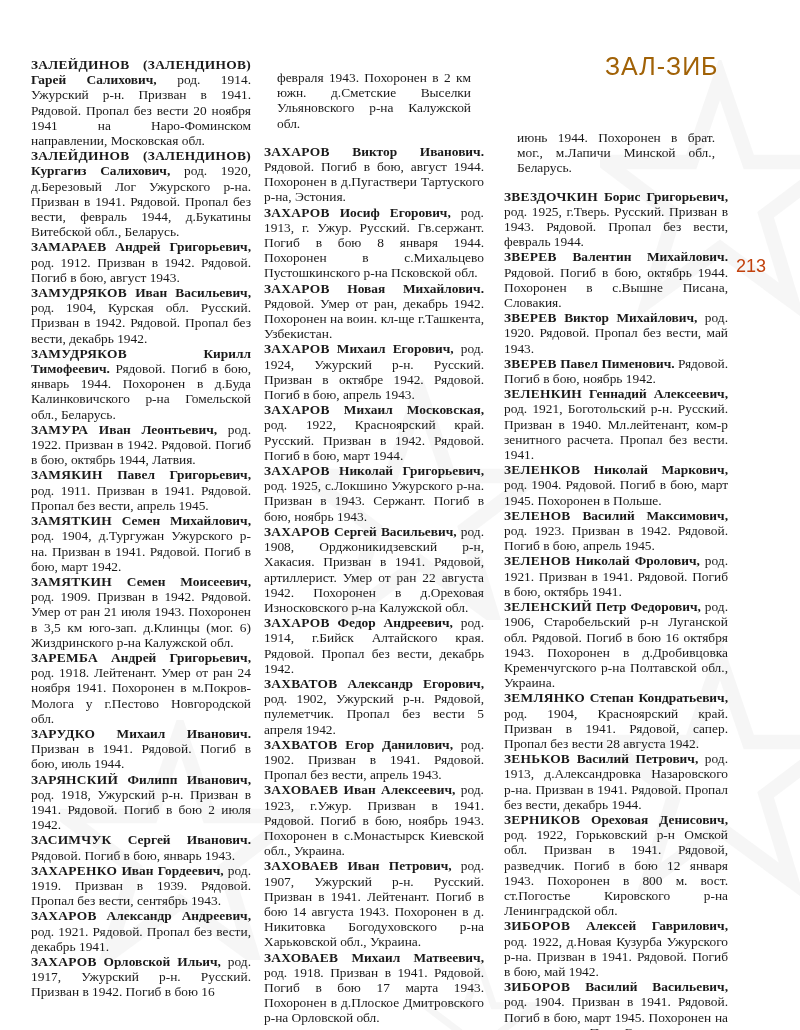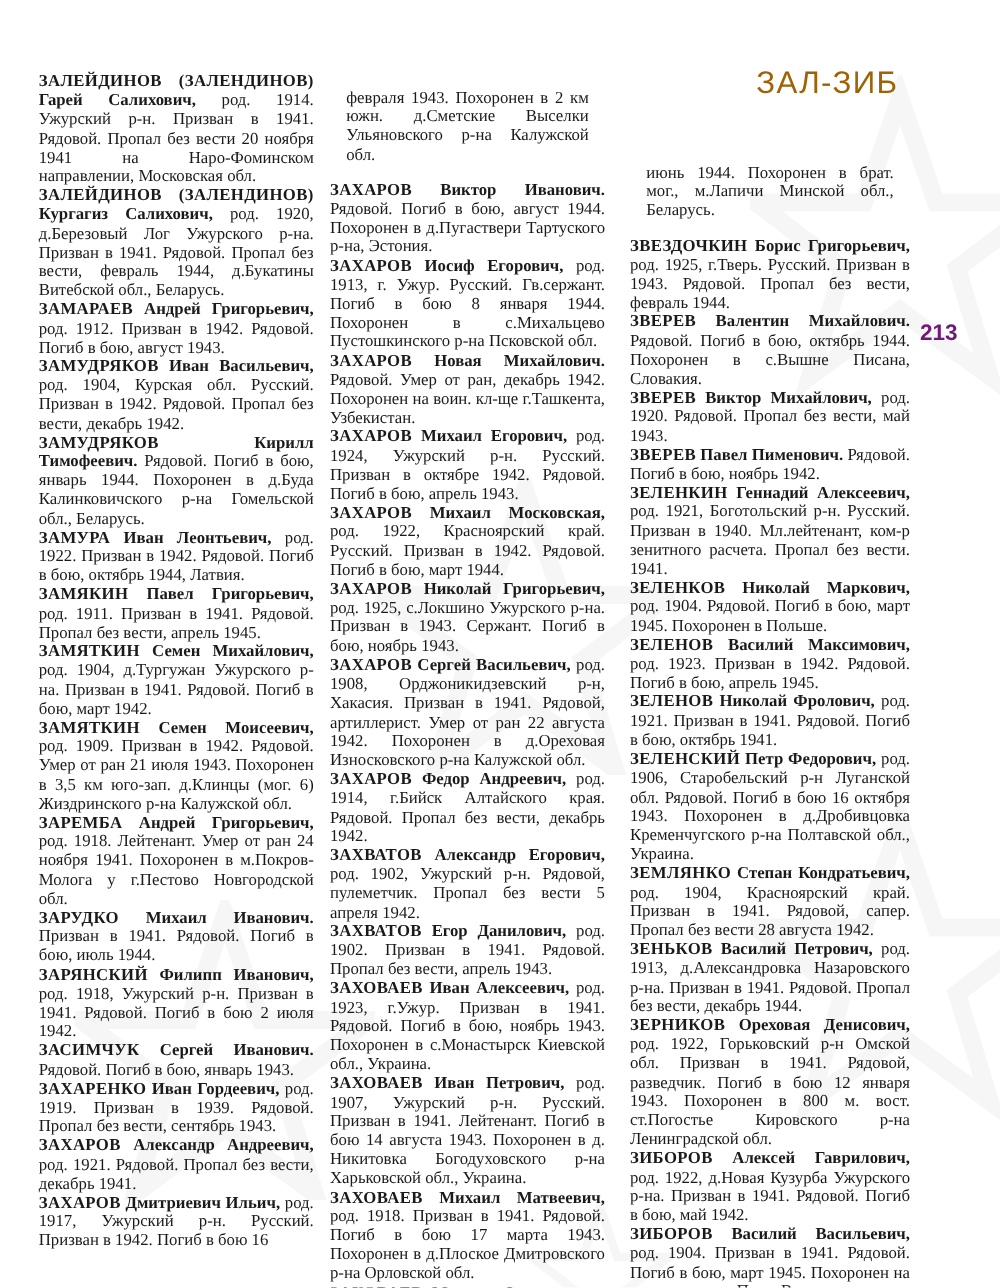--- a/index.html
+++ b/index.html
@@ -7,21 +7,21 @@
          font-family: "Liberation Serif", "DejaVu Serif", serif; color: #1a1a1a; }
   .watermark { position: absolute; pointer-events: none; opacity: 0.07; }
   .wm1 { left: 600px; top: 60px; width: 240px; height: 300px; }
   .wm2 { left: 600px; top: 640px; width: 240px; height: 300px; }
   .wm3 { left: 60px; top: 720px; width: 240px; height: 240px; }
   .wm4 { left: 300px; top: 380px; width: 240px; height: 240px; }
   .wm5 { left: 420px; top: 960px; width: 120px; height: 80px; }
   .header-title { position: absolute; left: 605px; top: 52px; font-family: "Liberation Sans", "DejaVu Sans", sans-serif;
                   font-weight: normal; font-size: 25px; letter-spacing: 1px; color: #a16207; }
   .page-number { position: absolute; left: 736px; top: 256px; font-family: "Liberation Sans", "DejaVu Sans", sans-serif;
-                 font-weight: bold; font-size: 18px; color: #701a75; }
+                 font-weight: normal; font-size: 18px; color: #c2410c; }
   .col { position: absolute; font-size: 13.4px; line-height: 15.2px; text-align: justify; }
   .c1 { left: 31px; top: 57px; width: 220px; }
   .c2 { left: 264px; top: 57px; width: 220px; }
   .c3 { left: 504px; top: 117px; width: 224px; }
   .entry { margin: 0; padding: 0; hyphens: manual; }
   .surname { font-weight: bold; letter-spacing: 0.3px; }
   .given { font-weight: bold; }
   .cont { margin: 13px; }
 </style>
 </head>
@@ -55,21 +55,21 @@
     <p class="entry"><span class="surname">ЗАМУРА</span> <span class="given">Иван Леонтьевич,</span> <span>род. 1922. Призван в 1942. Рядовой. Погиб в бою, октябрь 1944, Латвия.</span></p>
     <p class="entry"><span class="surname">ЗАМЯКИН</span> <span class="given">Павел Григорьевич,</span> <span>род. 1911. Призван в 1941. Рядовой. Пропал без вести, апрель 1945.</span></p>
     <p class="entry"><span class="surname">ЗАМЯТКИН</span> <span class="given">Семен Михайлович,</span> <span>род. 1904, д.Тургужан Ужурского р-на. Призван в 1941. Рядовой. Погиб в бою, март 1942.</span></p>
     <p class="entry"><span class="surname">ЗАМЯТКИН</span> <span class="given">Семен Моисеевич,</span> <span>род. 1909. Призван в 1942. Рядовой. Умер от ран 21 июля 1943. Похоронен в 3,5 км юго-зап. д.Клинцы (мог. 6) Жиздринского р-на Калужской обл.</span></p>
     <p class="entry"><span class="surname">ЗАРЕМБА</span> <span class="given">Андрей Григорьевич,</span> <span>род. 1918. Лейтенант. Умер от ран 24 ноября 1941. Похоронен в м.Покров-Молога у г.Пестово Новгородской обл.</span></p>
     <p class="entry"><span class="surname">ЗАРУДКО</span> <span class="given">Михаил Иванович.</span> <span>Призван в 1941. Рядовой. Погиб в бою, июль 1944.</span></p>
     <p class="entry"><span class="surname">ЗАРЯНСКИЙ</span> <span class="given">Филипп Иванович,</span> <span>род. 1918, Ужурский р-н. Призван в 1941. Рядовой. Погиб в бою 2 июля 1942.</span></p>
     <p class="entry"><span class="surname">ЗАСИМЧУК</span> <span class="given">Сергей Иванович.</span> <span>Рядовой. Погиб в бою, январь 1943.</span></p>
     <p class="entry"><span class="surname">ЗАХАРЕНКО</span> <span class="given">Иван Гордеевич,</span> <span>род. 1919. Призван в 1939. Рядовой. Пропал без вести, сентябрь 1943.</span></p>
     <p class="entry"><span class="surname">ЗАХАРОВ</span> <span class="given">Александр Андреевич,</span> <span>род. 1921. Рядовой. Пропал без вести, декабрь 1941.</span></p>
-    <p class="entry"><span class="surname">ЗАХАРОВ</span> <span class="given">Дмитриевич Ильич,</span> <span>род. 1917, Ужурский р-н. Русский. Призван в 1942. Погиб в бою 16</span></p>
+    <p class="entry"><span class="surname">ЗАХАРОВ</span> <span class="given">Орловской Ильич,</span> <span>род. 1917, Ужурский р-н. Русский. Призван в 1942. Погиб в бою 16</span></p>
   </div>
 <div class="col c2">
     <p class="cont">февраля 1943. Похоронен в 2 км южн. д.Сметские Выселки Ульяновского р-на Калужской обл.</p>
     <p class="entry"><span class="surname">ЗАХАРОВ</span> <span class="given">Виктор Иванович.</span> <span>Рядовой. Погиб в бою, август 1944. Похоронен в д.Пугаствери Тартуского р-на, Эстония.</span></p>
     <p class="entry"><span class="surname">ЗАХАРОВ</span> <span class="given">Иосиф Егорович,</span> <span>род. 1913, г. Ужур. Русский. Гв.сержант. Погиб в бою 8 января 1944. Похоронен в с.Михальцево Пустошкинского р-на Псковской обл.</span></p>
     <p class="entry"><span class="surname">ЗАХАРОВ</span> <span class="given">Новая Михайлович.</span> <span>Рядовой. Умер от ран, декабрь 1942. Похоронен на воин. кл-ще г.Ташкента, Узбекистан.</span></p>
     <p class="entry"><span class="surname">ЗАХАРОВ</span> <span class="given">Михаил Егорович,</span> <span>род. 1924, Ужурский р-н. Русский. Призван в октябре 1942. Рядовой. Погиб в бою, апрель 1943.</span></p>
     <p class="entry"><span class="surname">ЗАХАРОВ</span> <span class="given">Михаил Московская,</span> <span>род. 1922, Красноярский край. Русский. Призван в 1942. Рядовой. Погиб в бою, март 1944.</span></p>
     <p class="entry"><span class="surname">ЗАХАРОВ</span> <span class="given">Николай Григорьевич,</span> <span>род. 1925, с.Локшино Ужурского р-на. Призван в 1943. Сержант. Погиб в бою, ноябрь 1943.</span></p>
     <p class="entry"><span class="surname">ЗАХАРОВ</span> <span class="given">Сергей Васильевич,</span> <span>род. 1908, Орджоникидзевский р-н, Хакасия. Призван в 1941. Рядовой, артиллерист. Умер от ран 22 августа 1942. Похоронен в д.Ореховая Износковского р-на Калужской обл.</span></p>

